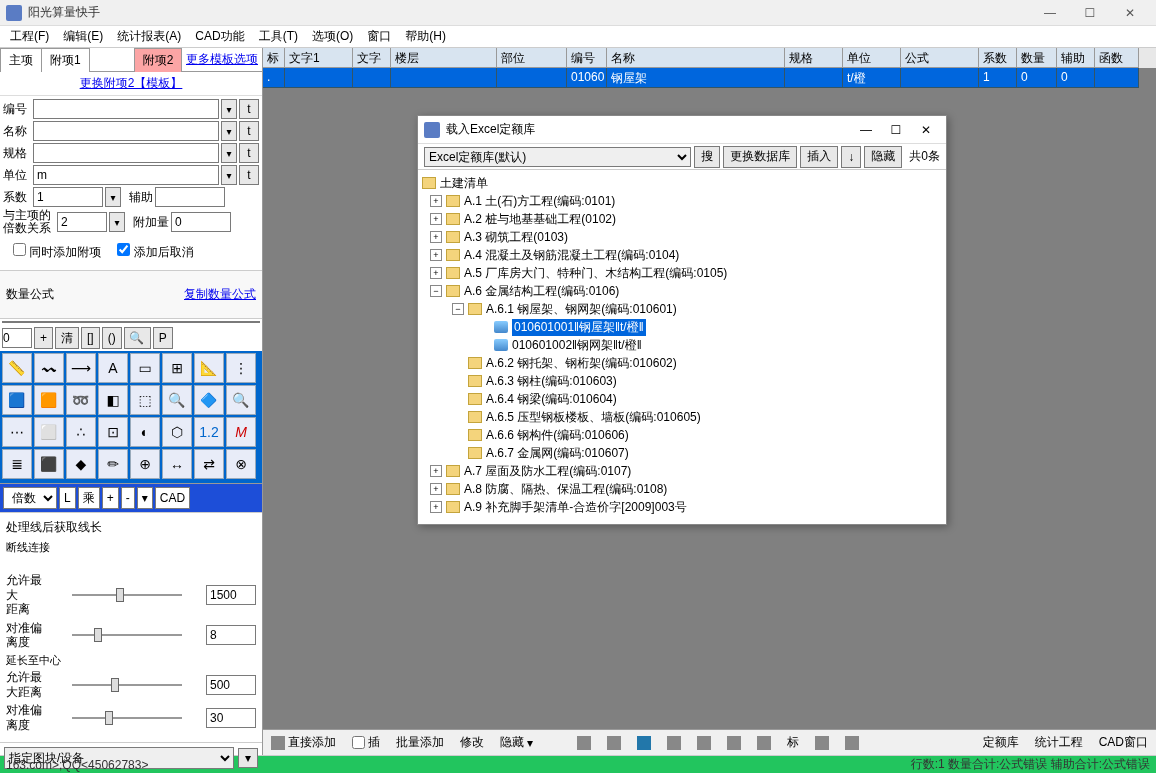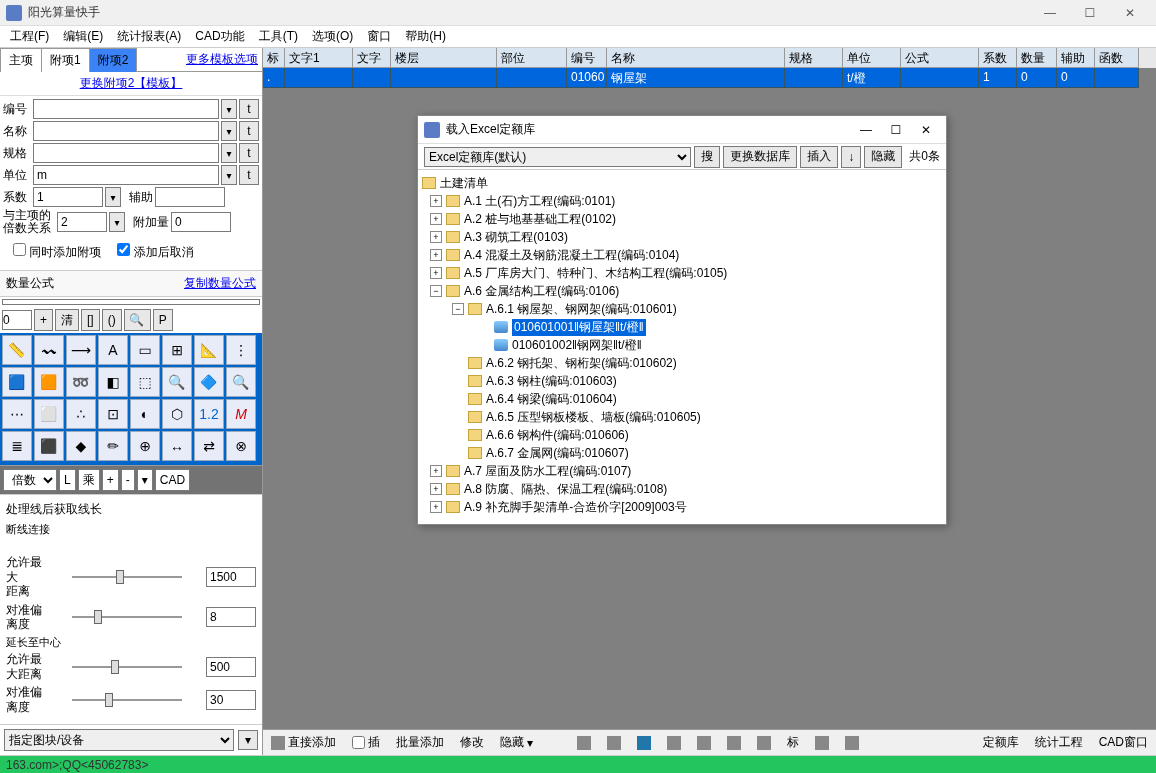--- a/index.html
+++ b/index.html
@@ -8,40 +8,40 @@
 .title-bar .app-icon { width: 16px; height: 16px; background: #5a7cc4; margin-right: 6px; border-radius: 2px; }
 .title-bar .title { flex: 1; color: #333; }
 .title-bar .win-btns { display: flex; }
 .win-btn { width: 40px; height: 22px; display: flex; align-items: center; justify-content: center; color: #555; cursor: pointer; }
 .menu-bar { height: 22px; display: flex; align-items: center; padding: 0 4px; gap: 2px; border-bottom: 1px solid #ccc; background: #fff; }
 .menu-item { padding: 2px 6px; cursor: pointer; }
 .main { display: flex; height: calc(773px - 26px - 22px - 18px); }
 .left-panel { width: 263px; background: #fff; border-right: 1px solid #999; display: flex; flex-direction: column; }
 .tabs-row { display: flex; align-items: center; height: 24px; border-bottom: 1px solid #999; }
 .tab { padding: 3px 8px; border: 1px solid #999; border-bottom: none; margin-right: -1px; background: #fff; cursor: pointer; }
-.tab.active { background: #3b82f6; position: relative; z-index: 1; }
+.tab.active { background: #fca5a5; position: relative; z-index: 1; margin-left: 45px; }
 .tab-link { margin-left: auto; margin-right: 4px; color: #0000ee; text-decoration: underline; cursor: pointer; }
 .template-link { text-align: center; padding: 3px; color: #0000ee; text-decoration: underline; cursor: pointer; border-bottom: 1px solid #ddd; }
 .form-area { padding: 3px; }
 .form-row { display: flex; align-items: center; margin-bottom: 2px; gap: 2px; }
 .form-row label { width: 28px; }
 .form-row input[type=text] { flex: 1; height: 20px; border: 1px solid #7a7a7a; padding: 0 3px; }
 .dd-btn { width: 16px; height: 20px; border: 1px solid #7a7a7a; background: #e8e8e8; cursor: pointer; font-size: 10px; }
 .small-btn { width: 20px; height: 20px; border: 1px solid #7a7a7a; background: #e8e8e8; cursor: pointer; }
 .chk-row { display: flex; align-items: flex-start; gap: 16px; padding: 6px 10px; }
-.section-hdr { display: flex; justify-content: space-between; padding: 4px 6px; border-top: 1px solid #ccc; border-bottom: 1px solid #ccc; background: #f8f8f8; }
+.section-hdr { display: flex; justify-content: space-between; padding: 15px 6px; border-top: 1px solid #ccc; border-bottom: 1px solid #ccc; background: #f8f8f8; }
 .section-hdr a { color: #0000ee; text-decoration: underline; cursor: pointer; }
 .formula-area { height: 90px; border: 1px solid #7a7a7a; margin: 2px; background: #fff; }
 .btn-row { display: flex; gap: 2px; padding: 2px; align-items: center; }
 .btn-row input { width: 30px; height: 20px; border: 1px solid #7a7a7a; }
 .btn-row button { height: 22px; padding: 0 5px; border: 1px solid #7a7a7a; background: #e8e8e8; cursor: pointer; }
 .tool-grid { background: #0066cc; padding: 2px; }
 .tool-grid-row { display: flex; gap: 2px; margin-bottom: 2px; }
 .tool-btn { width: 30px; height: 30px; background: #e8ecf8; border: 1px solid #9ab; cursor: pointer; display: flex; align-items: center; justify-content: center; font-size: 14px; }
-.ctrl-row { display: flex; gap: 2px; padding: 3px; align-items: center; background: #737373; border-top: 1px solid #999; }
+.ctrl-row { display: flex; gap: 2px; padding: 3px; align-items: center; background: #1d4ed8; border-top: 1px solid #999; }
 .ctrl-row select, .ctrl-row button { height: 22px; border: 1px solid #7a7a7a; background: #fff; padding: 0 4px; cursor: pointer; }
 .line-section { padding: 6px; border-top: 1px solid #ccc; }
 .line-section .hdr { margin-bottom: 4px; }
 .line-row { display: flex; align-items: center; gap: 24px; margin-bottom: 4px; }
 .line-row .lbl { width: 42px; line-height: 1.2; }
 .slider { flex: 1; height: 20px; position: relative; }
 .slider::before { content: ""; position: absolute; left: 0; right: 0; top: 9px; height: 2px; background: #999; }
 .slider-h { position: absolute; top: 3px; width: 8px; height: 14px; background: #ddd; border: 1px solid #666; }
 .line-row input { width: 50px; height: 20px; border: 1px solid #7a7a7a; padding: 0 3px; }
 .block-sel { display: flex; align-items: center; gap: 4px; padding: 4px; border-top: 1px solid #ccc; }
@@ -348,20 +348,21 @@
       <div style="flex:1"></div>
       <div class="bt-btn">定额库</div>
       <div class="bt-btn">统计工程</div>
       <div class="bt-btn">CAD窗口</div>
     </div>
   </div>
 </div>
 
 <div class="status-bar">
   <span>163.com&gt;;QQ&lt;45062783&gt;</span>
+  <span>行数:1 数量合计:公式错误 辅助合计:公式错误</span>
 </div>
 
 <div class="dialog">
   <div class="dlg-title">
     <div class="icon"></div>
     <div class="t">载入Excel定额库</div>
     <div class="wb">
       <span>―</span>
       <span>☐</span>
       <span>✕</span>

